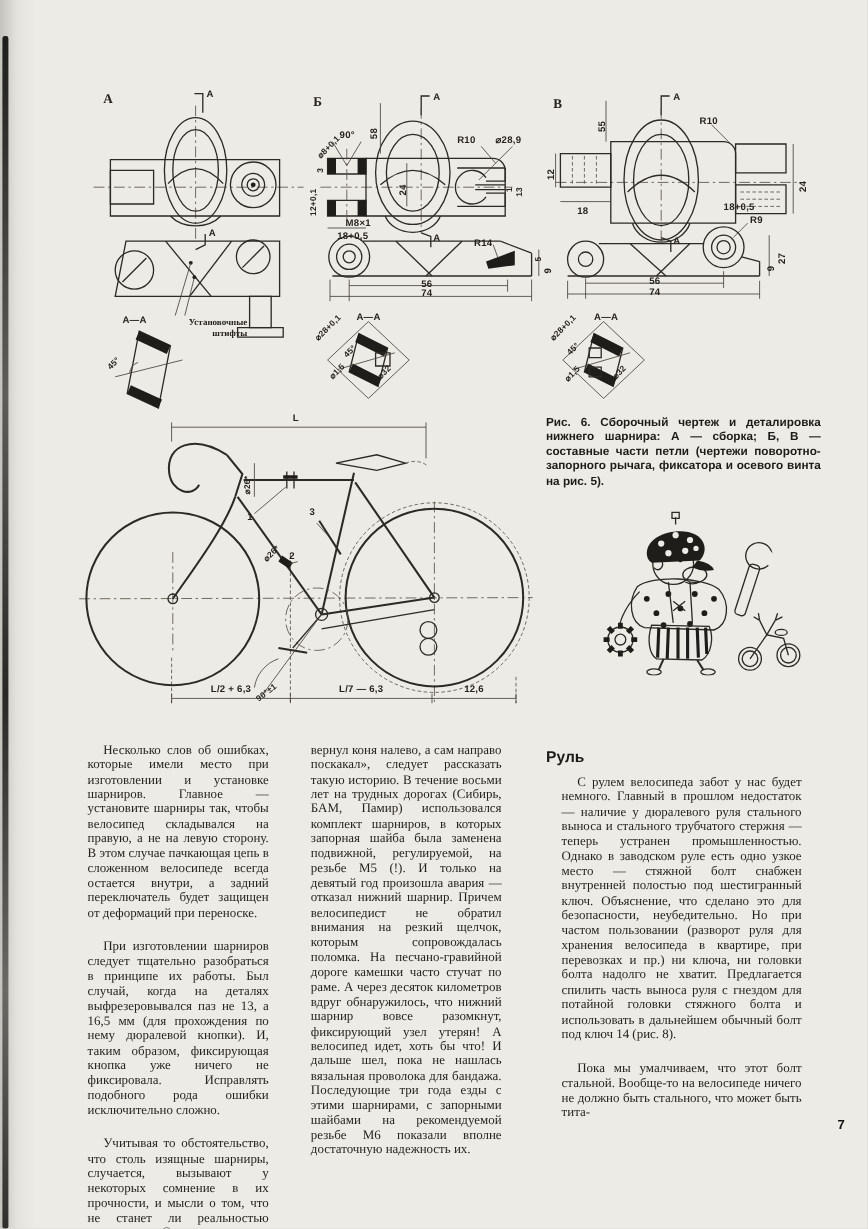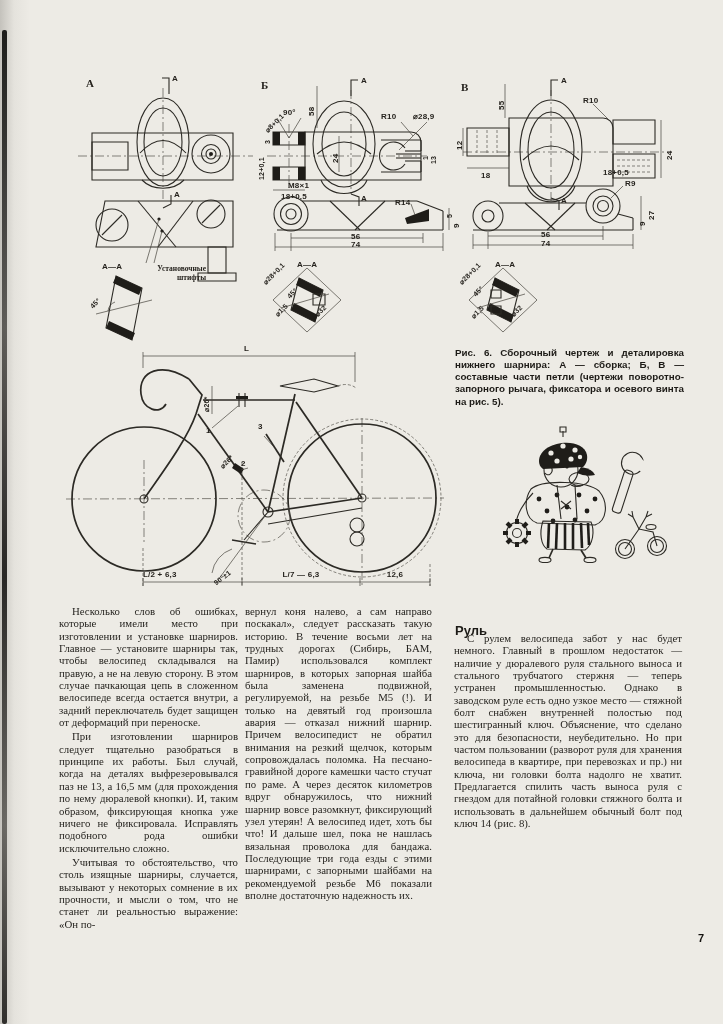--- a/index.html
+++ b/index.html
@@ -15,21 +15,21 @@
   .dwg svg{position:absolute;left:0;top:0;}
   .dim{position:absolute;font:700 8px/9px "Liberation Sans",sans-serif;color:#26231e;white-space:nowrap;letter-spacing:.2px;}
   .dim.sm{font-size:7px;}
   .letter{position:absolute;font:700 11px/11px "Liberation Serif",serif;}
   .rot{transform:rotate(-90deg);transform-origin:0 0;}
   .r45{transform:rotate(-45deg);transform-origin:0 0;}
   .r40{transform:rotate(-38deg);transform-origin:0 0;}
   .note{position:absolute;font:700 7.5px/8.5px "Liberation Serif",serif;text-align:right;}
   .cap{position:absolute;font:700 9.8px/12.2px "Liberation Sans",sans-serif;color:#1d1b17;text-align:justify;}
   .col{position:absolute;font-size:10.8px;line-height:12.35px;text-align:justify;color:#211f1b;}
-  .col p{margin:2px;text-indent:13px;}
+  .col p{margin:16px;text-indent:13px;}
   .col p.noind{text-indent:0;}
   .h-rul{position:absolute;font:700 13px/14px "Liberation Sans",sans-serif;color:#1d1b17;margin-top:16px;}
   .pgnum{position:absolute;font:700 11px "Liberation Sans",sans-serif;color:#14120f;}
   svg *{vector-effect:non-scaling-stroke;}
   .ln{stroke:#2c2a25;fill:none;stroke-width:1.1;}
   .ln2{stroke:#2c2a25;fill:none;stroke-width:1.7;}
   .thin{stroke:#46433c;fill:none;stroke-width:.7;}
   .dark{fill:#1f1d19;stroke:none;}
   .cl{stroke:#55524a;fill:none;stroke-width:.7;stroke-dasharray:9 3 2 3;}
   .hid{stroke:#55524a;fill:none;stroke-width:.7;stroke-dasharray:3 2;}
@@ -319,21 +319,21 @@
       <line class="thin" x1="212" y1="94" x2="221" y2="104"></line>
       <line class="thin" x1="196" y1="126" x2="189" y2="128"></line>
     </svg>
     <span class="dim" style="left:192px;top:2px">L</span>
     <span class="dim sm rot" style="left:150px;top:70px">⌀26*</span>
     <span class="dim" style="left:154px;top:84px">1</span>
     <span class="dim" style="left:206px;top:80px">3</span>
     <span class="dim" style="left:189px;top:117px">2</span>
     <span class="dim sm r45" style="left:166px;top:122px">⌀26*</span>
     <span class="dim sm r40" style="left:160px;top:238px">90°±1</span>
-    <span class="dim" style="left:91px;top:228px;width:99px;">L/2 + 6,3</span>
+    <span class="dim" style="left:91px;top:228px;width:99px;text-align:center">L/2 + 6,3</span>
     <span class="dim" style="left:190px;top:228px;width:118px;text-align:center">L/7 — 6,3</span>
     <span class="dim" style="left:308px;top:228px;width:70px;text-align:center">12,6</span>
   </figure>
 
   <p class="cap" style="left:455px;top:337px;width:229px">Рис. 6. Сборочный чертеж и деталировка нижнего шарнира: А — сборка; Б, В — составные части петли (чертежи поворотно-запорного рычага, фиксатора и осевого винта на рис. 5).</p>
 
   <figure class="dwg" style="left:487px;top:423px;width:185px;height:140px">
     <svg width="185" height="140" viewBox="0 0 185 140">
 
       <g transform="rotate(18 140 70)">
@@ -429,16 +429,17 @@
     <p>При изготовлении шарниров следует тщательно разобраться в принципе их работы. Был случай, когда на деталях выфрезеровывался паз не 13, а 16,5 мм (для прохождения по нему дюралевой кнопки). И, таким образом, фиксирующая кнопка уже ничего не фиксировала. Исправлять подобного рода ошибки исключительно сложно.</p>
     <p>Учитывая то обстоятельство, что столь изящные шарниры, случается, вызывают у некоторых сомнение в их прочности, и мысли о том, что не станет ли реальностью выражение: «Он по-</p>
   </div>
 
   <div class="col" style="left:243px;top:603px;width:191px">
     <p class="noind">вернул коня налево, а сам направо поскакал», следует рассказать такую историю. В течение восьми лет на трудных дорогах (Сибирь, БАМ, Памир) использовался комплект шарниров, в которых запорная шайба была заменена подвижной, регулируемой, на резьбе М5 (!). И только на девятый год произошла авария — отказал нижний шарнир. Причем велосипедист не обратил внимания на резкий щелчок, которым сопровождалась поломка. На песчано-гравийной дороге камешки часто стучат по раме. А через десяток километров вдруг обнаружилось, что нижний шарнир вовсе разомкнут, фиксирующий узел утерян! А велосипед идет, хоть бы что! И дальше шел, пока не нашлась вязальная проволока для бандажа. Последующие три года езды с этими шарнирами, с запорными шайбами на рекомендуемой резьбе М6 показали вполне достаточную надежность их.</p>
   </div>
 
   <div class="col" style="left:452px;top:630px;width:232px">
     <p>С рулем велосипеда забот у нас будет немного. Главный в прошлом недостаток — наличие у дюралевого руля стального выноса и стального трубчатого стержня — теперь устранен промышленностью. Однако в заводском руле есть одно узкое место — стяжной болт снабжен внутренней полостью под шестигранный ключ. Объяснение, что сделано это для безопасности, неубедительно. Но при частом пользовании (разворот руля для хранения велосипеда в квартире, при перевозках и пр.) ни ключа, ни головки болта надолго не хватит. Предлагается спилить часть выноса руля с гнездом для потайной головки стяжного болта и использовать в дальнейшем обычный болт под ключ 14 (рис. 8).</p>
+    <p>Пока мы умалчиваем, что этот болт стальной. Вообще-то на велосипеде ничего не должно быть стального, что может быть тита-</p>
   </div>
 
   <span class="pgnum" style="left:698px;top:932px">7</span>
 </div>
 
 </body></html>

